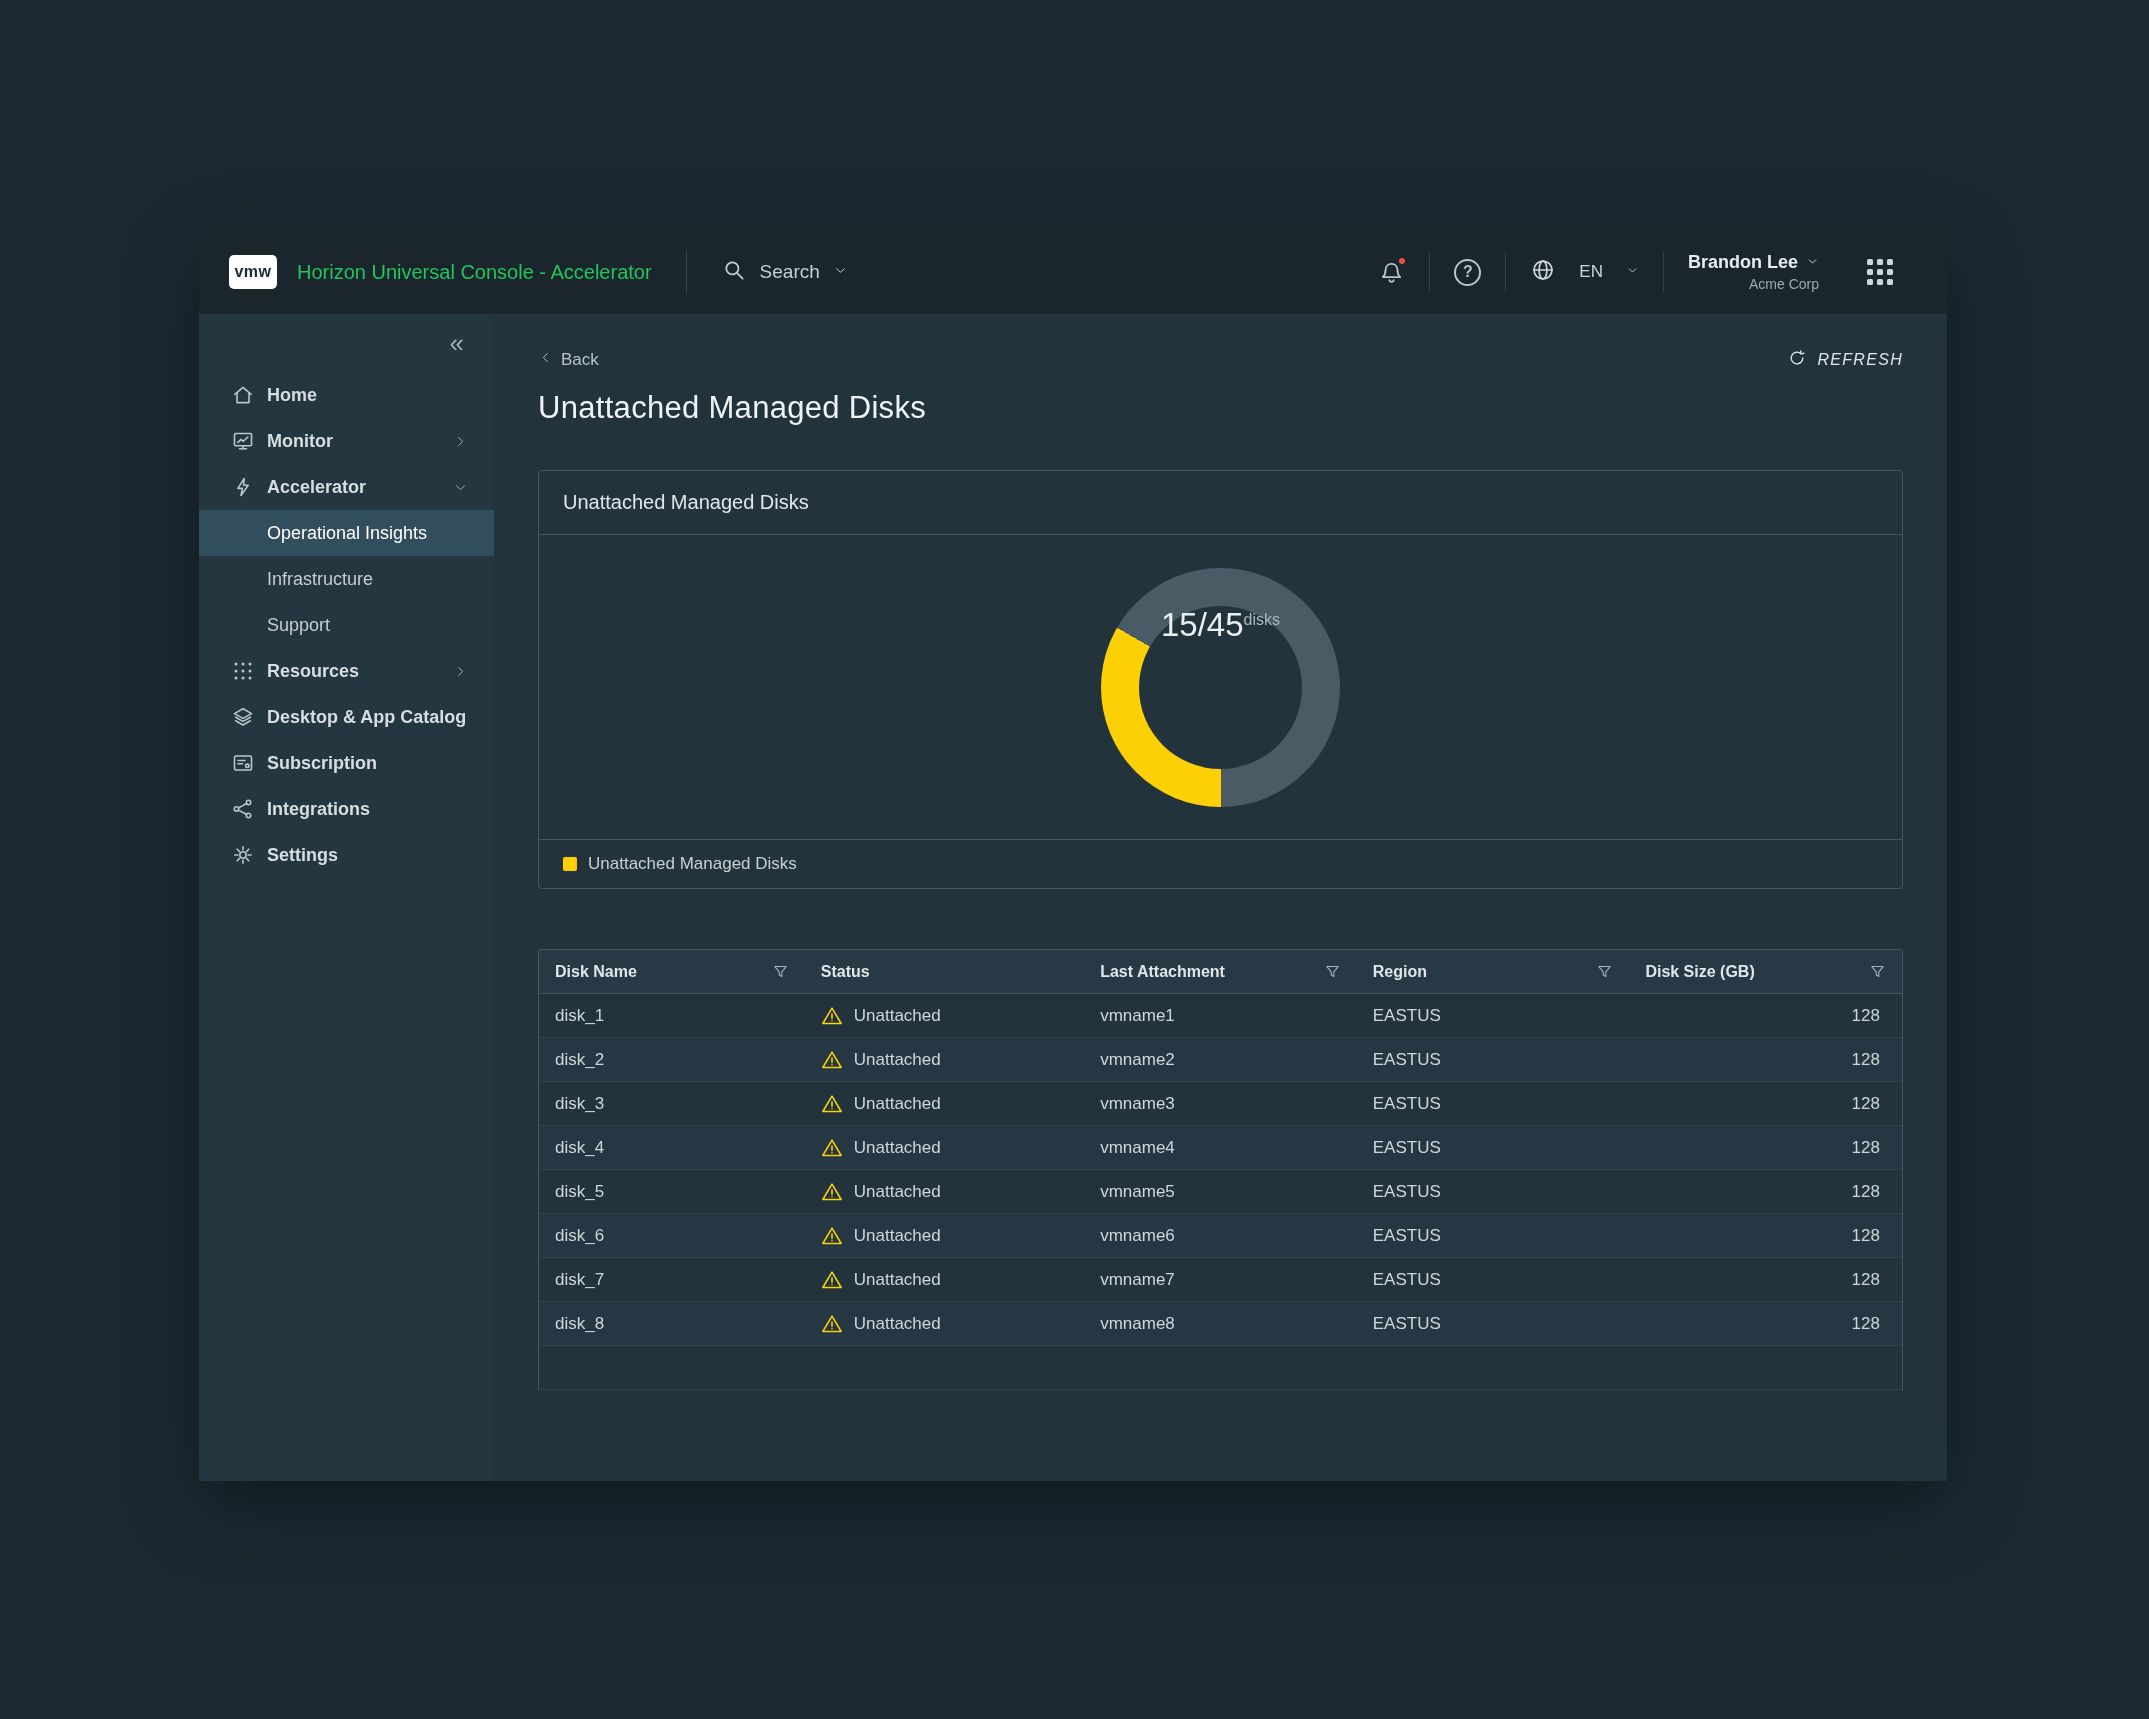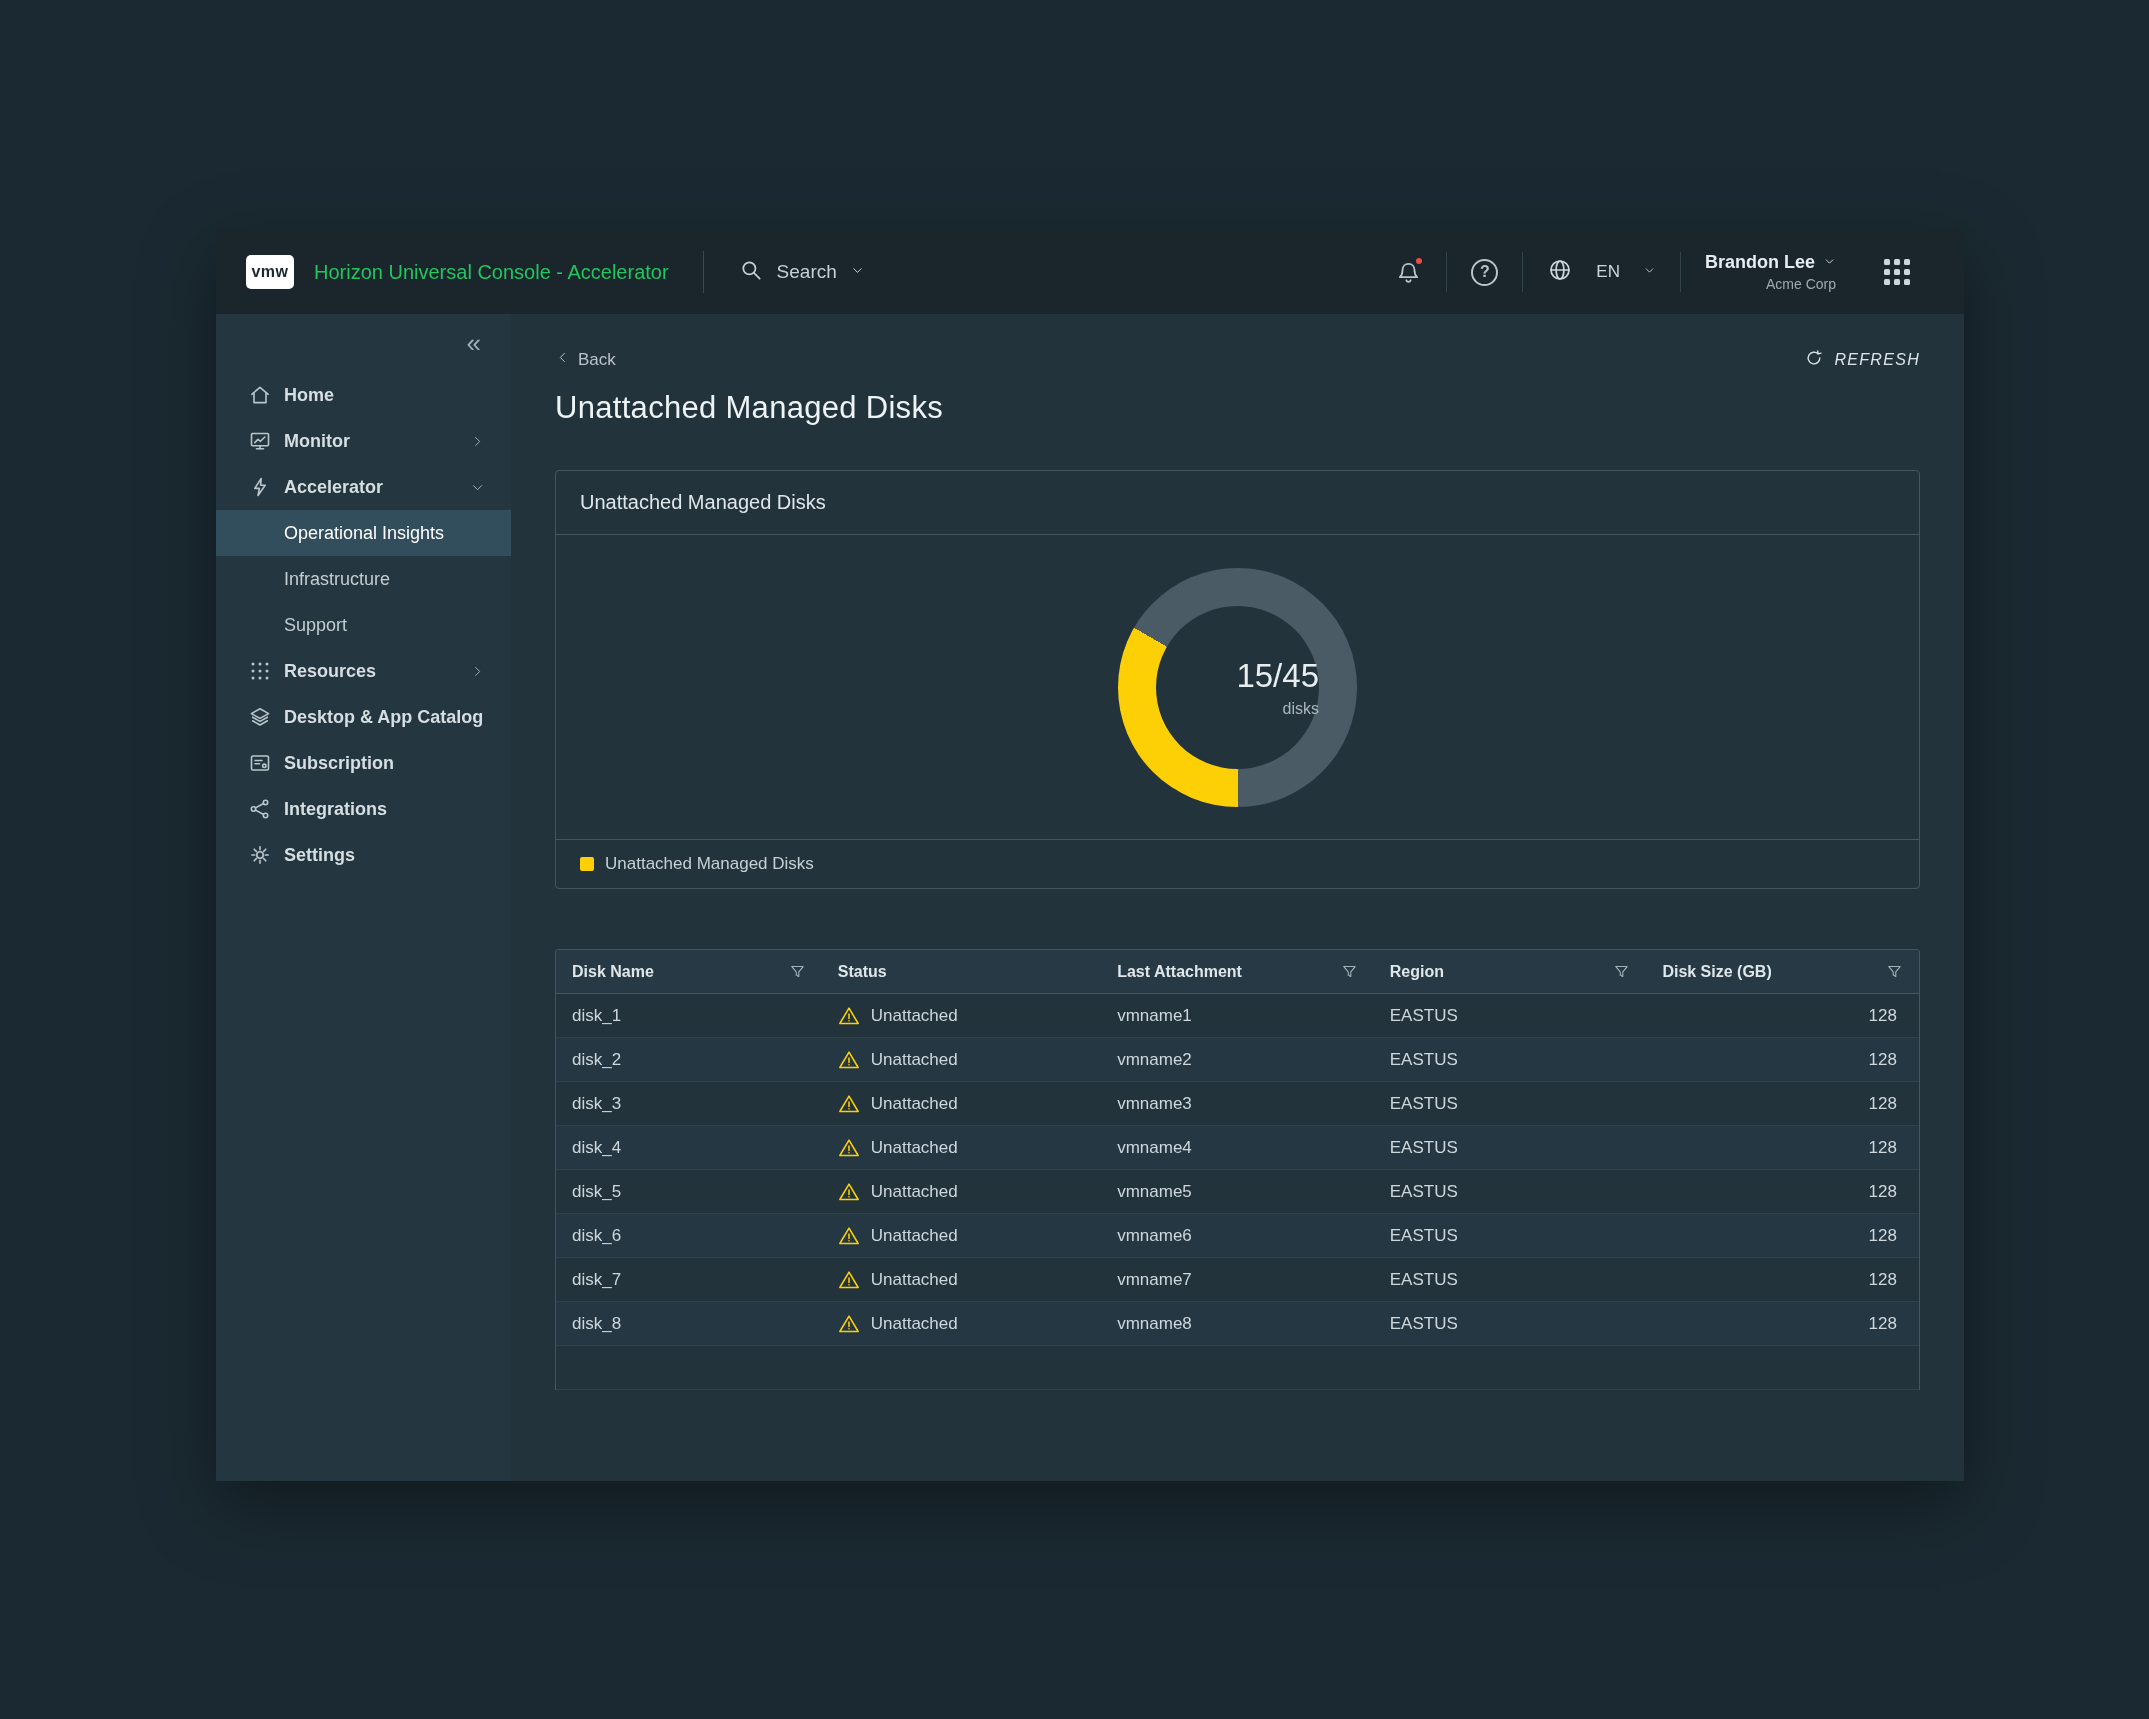--- a/index.html
+++ b/index.html
@@ -1,20 +1,20 @@
 <!DOCTYPE html>
 <html><head>
 <meta charset="utf-8">
 <style>
   html,body{margin:0;padding:0;width:2149px;height:1719px;overflow:hidden;
     background:#1b2a32;font-family:"Liberation Sans",sans-serif;
     -webkit-font-smoothing:antialiased;}
   *{box-sizing:border-box;}
 
-  .app{position:absolute;left:216px;top:230px;width:1748px;height:1251px;
+  .app{position:absolute;left:199px;top:230px;width:1748px;height:1251px;
     background:#22333c;overflow:hidden;display:flex;flex-direction:column;
     box-shadow:0 24px 70px rgba(0,0,0,.4);}
 
   
   .header{flex:0 0 84px;background:#1a252c;display:flex;align-items:center;
     padding:0 30px;color:#c6d0d5;}
   .logo{width:48px;height:34px;background:#ffffff;border-radius:5px;display:flex;
     align-items:center;justify-content:center;color:#1c2930;font-weight:bold;
     font-size:16px;letter-spacing:0.5px;cursor:pointer;}
   .app-title{margin-left:20px;font-size:20px;color:#22c55e;white-space:nowrap;}
@@ -63,21 +63,21 @@
   .card{margin-top:44px;border:1px solid #46565f;border-radius:4px;}
   .card-header{padding:20px 24px;font-size:20px;color:#e0e7ea;border-bottom:1px solid #46565f;}
   .provider-row{display:flex;align-items:center;gap:13px;padding:13px 24px;
     border-bottom:1px solid #46565f;color:#d2dade;font-size:18px;}
   .provider-trigger{display:flex;align-items:center;gap:10px;cursor:pointer;}
   .provider-label{border-bottom:1px dotted #93a1a8;padding-bottom:3px;}
   .provider-icon{width:24px;height:24px;color:#b9c6cc;display:flex;}
   .chart-area{height:304px;display:flex;align-items:center;justify-content:center;}
   .donut{width:239px;height:239px;border-radius:50%;position:relative;}
   .donut-hole{position:absolute;left:38px;top:38px;right:38px;bottom:38px;border-radius:50%;
-    background:#22333c;display:flex;flex-direction:column;align-items:flex-end;justify-content:center;}
+    background:#22333c;display:flex;flex-direction:row;align-items:flex-start;justify-content:center;}
   .donut-value{font-size:33px;font-weight:300;color:#e9eff1;}
   .donut-sub{font-size:16px;color:#aab7bd;margin-top:5px;}
   .legend-row{border-top:1px solid #46565f;padding:14px 24px;display:flex;align-items:center;
     gap:11px;font-size:17px;color:#c6d0d5;}
   .legend-swatch{width:14px;height:14px;border-radius:2px;background:#fdd006;}
 
   
   .table{margin-top:60px;border:1px solid #46565f;border-bottom:none;border-radius:4px 4px 0 0;overflow:hidden;}
   .thead,.tr{display:grid;grid-template-columns:19.5% 20.5% 20% 20% 20%;}
   .thead{background:#273944;height:44px;align-items:center;font-size:16px;font-weight:bold;

